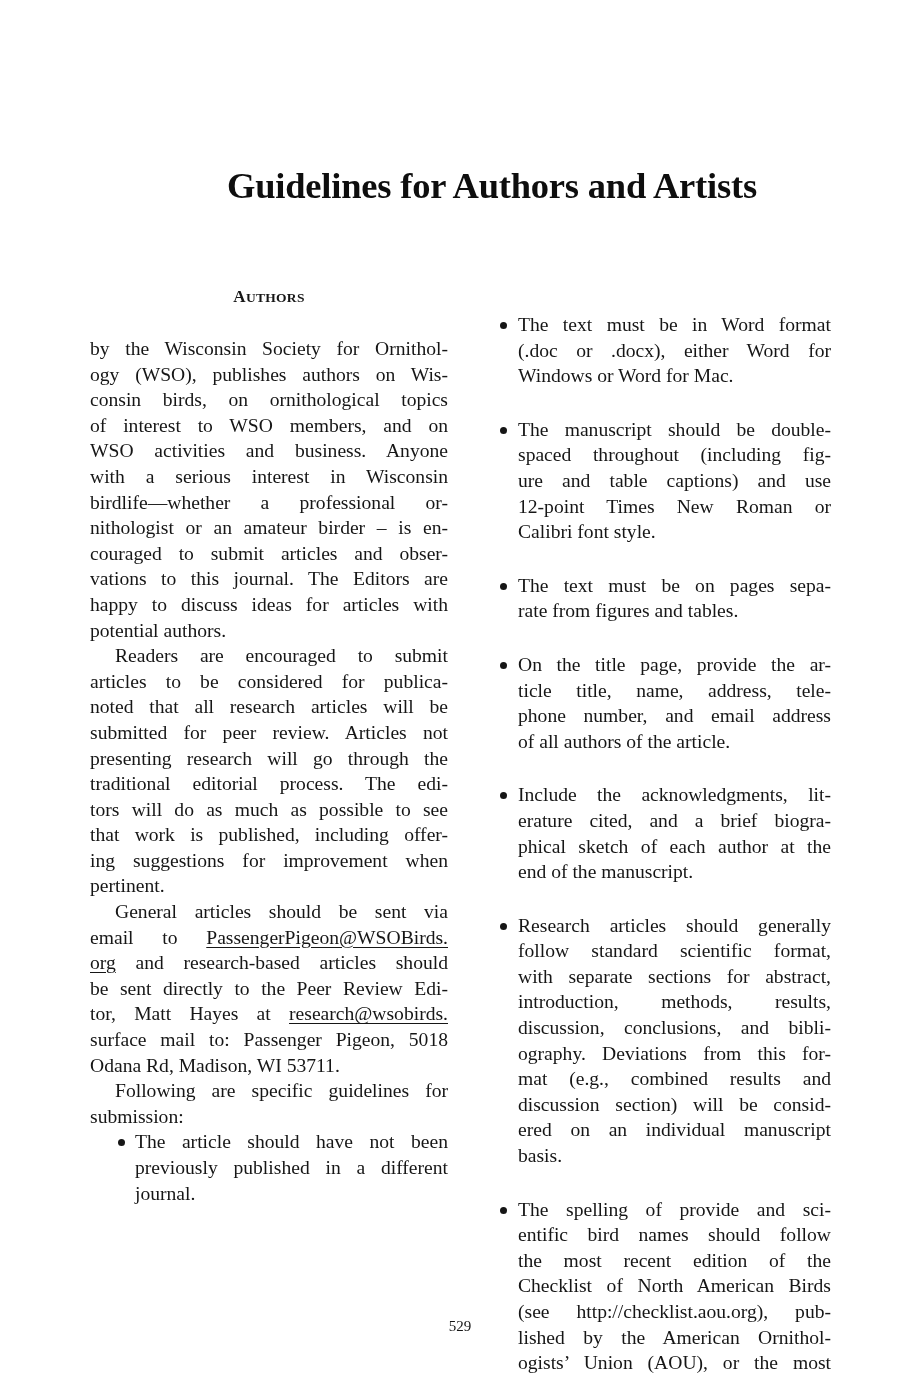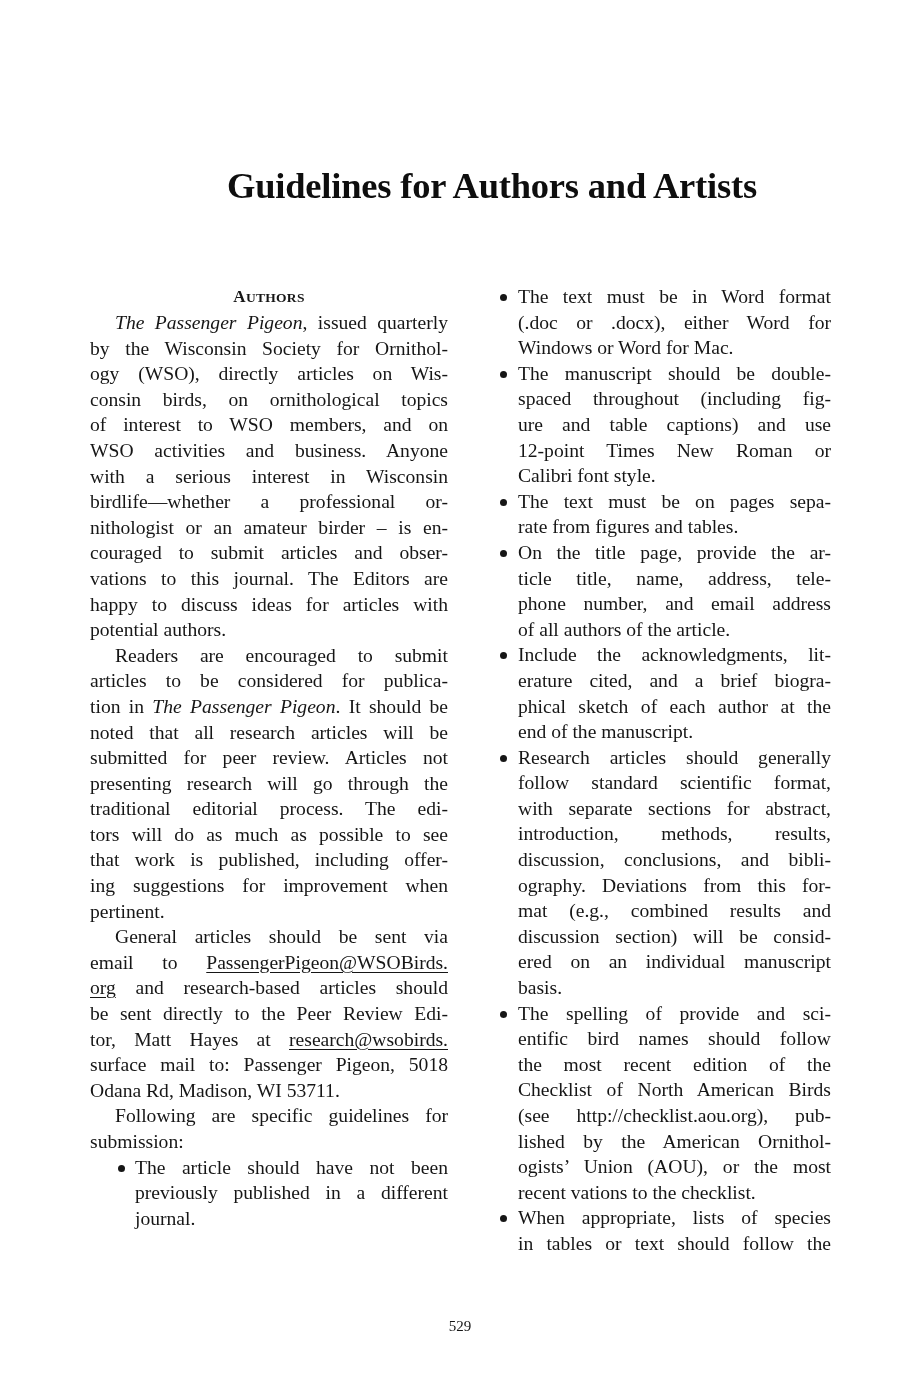--- a/index.html
+++ b/index.html
@@ -18,27 +18,27 @@
   .col-right { left: 498px; width: 333px; }
   .line {
     font-size: 19.6px; line-height: 25.6px; height: 25.6px;
     white-space: nowrap; overflow: visible;
     text-align: justify; text-align-last: justify;
   }
   .line.last { text-align-last: left; }
   .line.indent { padding-left: 25px; }
   .section-heading {
     text-align: center; font-weight: bold; font-size: 17px; line-height: 26px;
-    height: 26px; letter-spacing: 0.3px;
+    height: 26px; margin-bottom: 26px; letter-spacing: 0.3px;
   }
   .section-heading .sc { font-size: 13.5px; }
   .para { margin: 0; }
   .bullet { position: relative; }
   .bullet-left { padding-left: 45px; }
-  .bullet-right { padding-left: 20px; }
+  .bullet-right { padding-left: 20px; margin-top: 28px; }
   .bullet-dot {
     position: absolute; top: 10px; width: 7px; height: 7px; border-radius: 50%;
     background: #161616;
   }
   .bullet-left .bullet-dot { left: 28px; }
   .bullet-right .bullet-dot { left: 2px; }
   .link { text-decoration: underline; text-underline-offset: 3px; color: #161616; }
   .page-number {
     position: absolute; left: 0; width: 920px; top: 1316px; text-align: center;
     font-size: 15px; line-height: 20px;
@@ -48,39 +48,37 @@
 <body>
 
 <h1 class="page-title">Guidelines for Authors and Artists</h1>
 
 <div class="column col-left">
   <div class="section-heading">
     <span>A</span><span class="sc">UTHORS</span>
   </div>
 
   <div class="para">
-    <div class="line indent"><i>The Passenger Pigeon</i><span>, issued quarterly</span></div>
     <div class="line">by the Wisconsin Society for Ornithol-</div>
-    <div class="line">ogy (WSO), directly articles on Wis-</div>
+    <div class="line">ogy (WSO), publishes authors on Wis-</div>
     <div class="line">consin birds, on ornithological topics</div>
     <div class="line">of interest to WSO members, and on</div>
     <div class="line">WSO activities and business. Anyone</div>
     <div class="line">with a serious interest in Wisconsin</div>
     <div class="line">birdlife—whether a professional or-</div>
     <div class="line">nithologist or an amateur birder – is en-</div>
     <div class="line">couraged to submit articles and obser-</div>
     <div class="line">vations to this journal. The Editors are</div>
     <div class="line">happy to discuss ideas for articles with</div>
     <div class="line last">potential authors.</div>
   </div>
 
   <div class="para">
     <div class="line indent">Readers are encouraged to submit</div>
     <div class="line">articles to be considered for publica-</div>
-    <div class="line"><span>tion in </span><i>The Passenger Pigeon</i><span>. It should be</span></div>
     <div class="line">noted that all research articles will be</div>
     <div class="line">submitted for peer review. Articles not</div>
     <div class="line">presenting research will go through the</div>
     <div class="line">traditional editorial process. The edi-</div>
     <div class="line">tors will do as much as possible to see</div>
     <div class="line">that work is published, including offer-</div>
     <div class="line">ing suggestions for improvement when</div>
     <div class="line last">pertinent.</div>
   </div>
 

